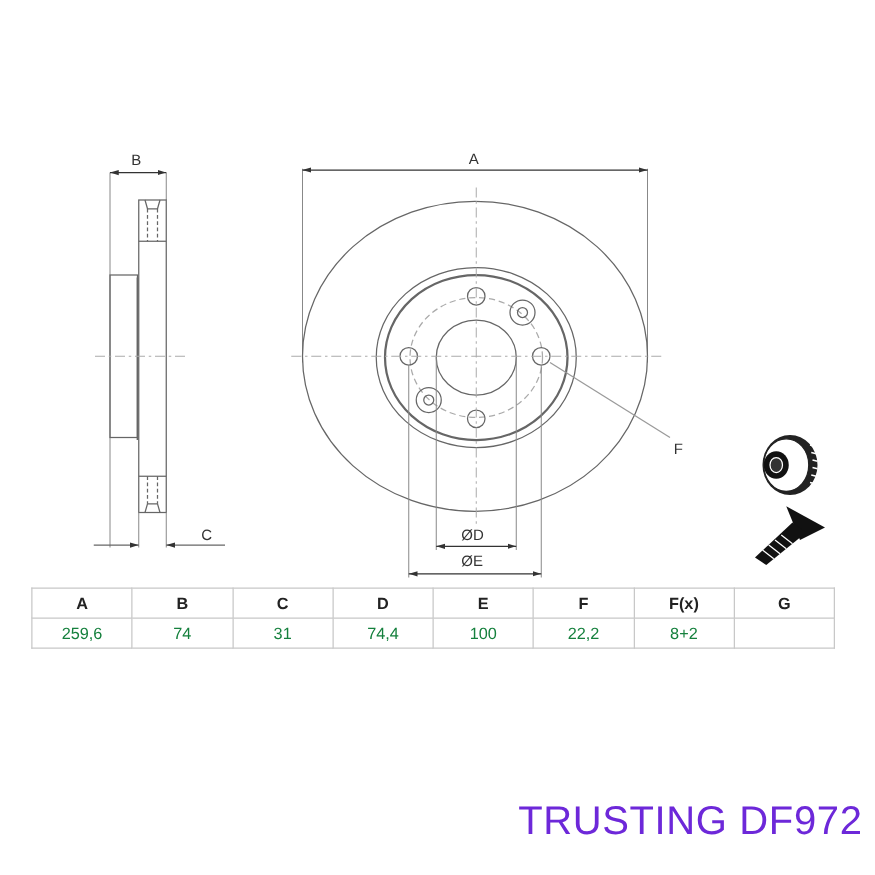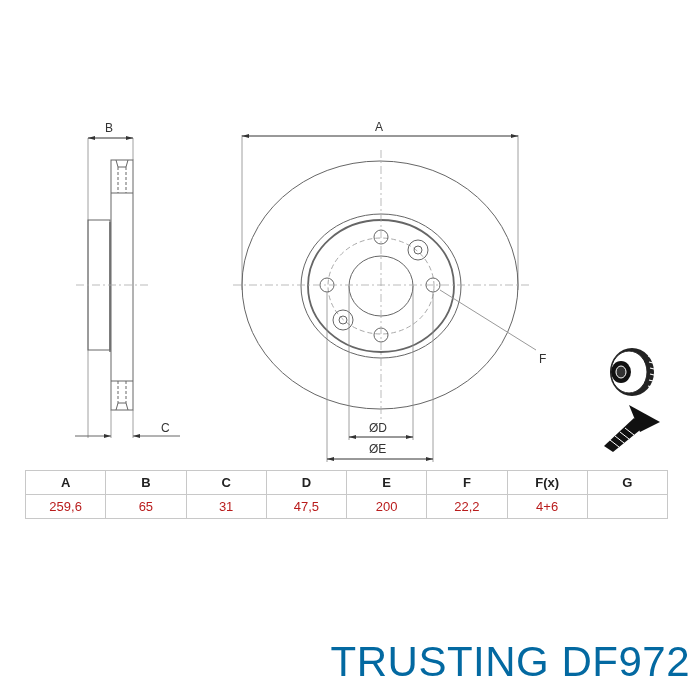--- a/index.html
+++ b/index.html
@@ -1,22 +1,22 @@
 <!DOCTYPE html>
 <html><head>
   <meta charset="utf-8">
   <style>
     html, body { margin: 0; padding: 0; background: #ffffff; }
     body { width: 700px; height: 700px; position: relative; overflow: hidden; font-family: "Liberation Sans", sans-serif; }
     #drawing { position: absolute; left: 0; top: 0; width: 700px; height: 700px; }
     .lbl { font-family: "Liberation Sans", sans-serif; font-size: 12px; fill: #333; }
     table.dims { position: absolute; left: 25px; top: 470px; border-collapse: collapse; width: 643px; table-layout: fixed; }
-    table.dims td { border: 1px solid #c8c8c8; text-align: center; height: 23px; font-size: 13px; color: #b91c1c; padding: 0; }
+    table.dims td { border: 1px solid #c8c8c8; text-align: center; height: 23px; font-size: 13px; color: #15803d; padding: 0; }
     table.dims tr.head td { font-weight: bold; color: #222; font-size: 13px; }
-    .brand { position: absolute; right: 10px; top: 638px; font-size: 42px; color: #0369a1; letter-spacing: 0.5px; font-family: "Liberation Sans", sans-serif; white-space: nowrap; }
+    .brand { position: absolute; right: 10px; top: 638px; font-size: 32px; color: #6d28d9; letter-spacing: 0.5px; font-family: "Liberation Sans", sans-serif; white-space: nowrap; }
   </style>
 </head>
 <body>
 
 <svg id="drawing" viewBox="0 0 700 700" xmlns="http://www.w3.org/2000/svg">
   <defs>
     <marker id="arr" viewBox="0 0 10 10" refX="10" refY="5" markerWidth="7" markerHeight="7" orient="auto-start-reverse">
       <path d="M0,2 L10,5 L0,8 z" fill="#333"></path>
     </marker>
   </defs>
@@ -127,24 +127,24 @@
     <td>B</td>
     <td>C</td>
     <td>D</td>
     <td>E</td>
     <td>F</td>
     <td>F(x)</td>
     <td>G</td>
   </tr>
   <tr>
     <td>259,6</td>
-    <td>65</td>
+    <td>74</td>
     <td>31</td>
-    <td>47,5</td>
-    <td>200</td>
+    <td>74,4</td>
+    <td>100</td>
     <td>22,2</td>
-    <td>4+6</td>
+    <td>8+2</td>
     <td></td>
   </tr>
 </tbody>
   </table>
 
 <div class="brand">TRUSTING DF972</div>
 
 </body></html>

